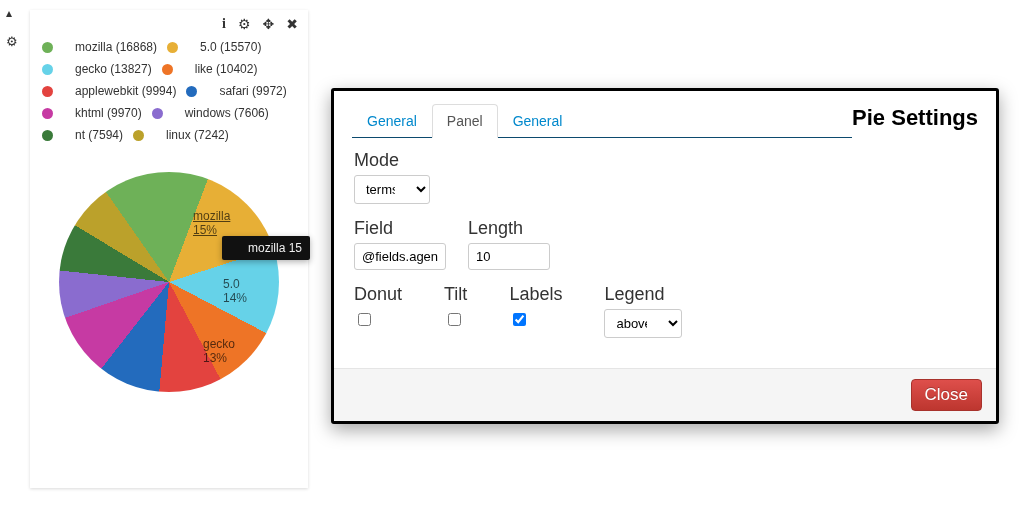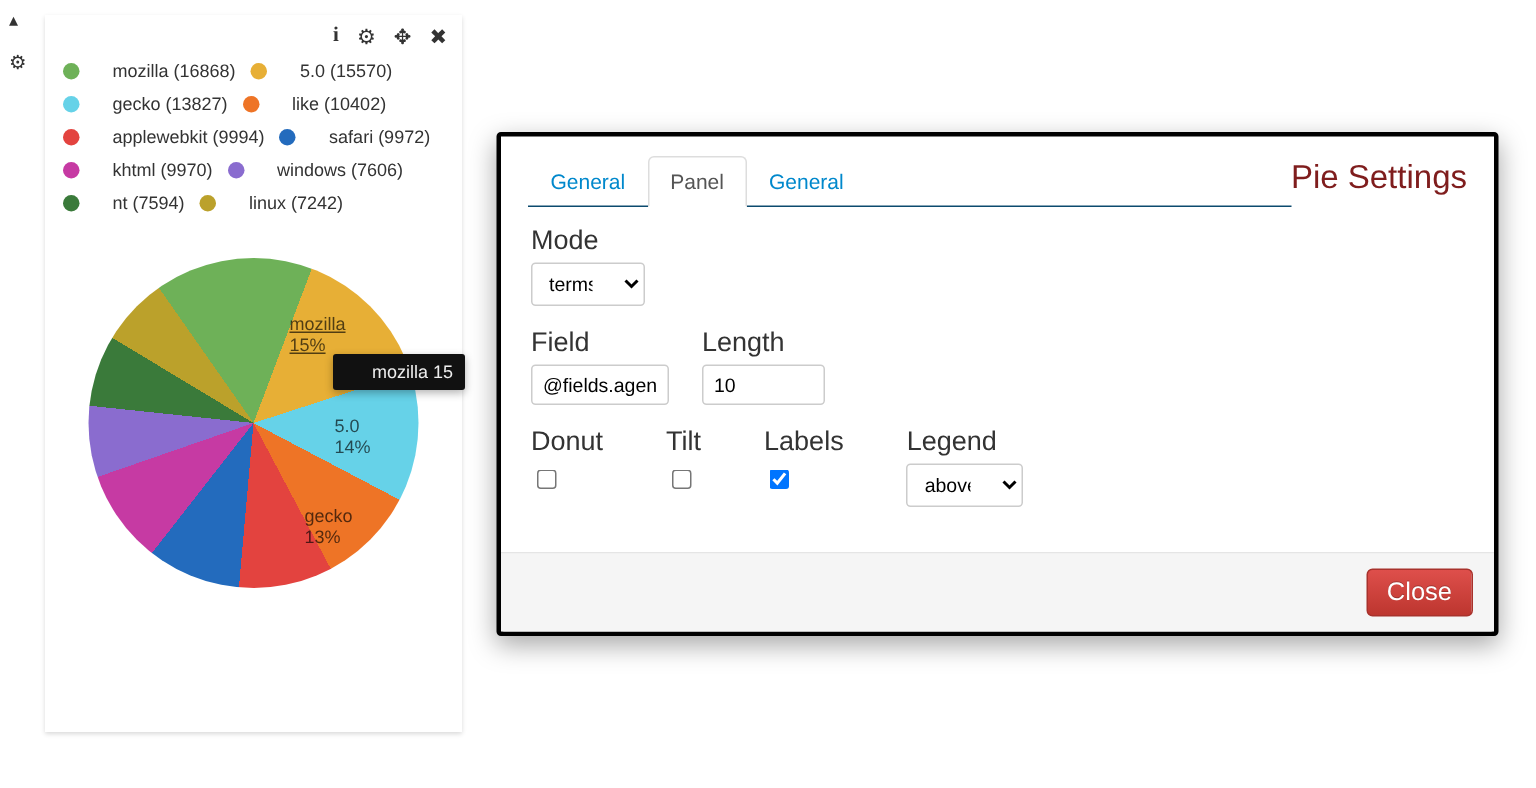--- a/index.html
+++ b/index.html
@@ -120,22 +120,22 @@
     box-shadow: 0 6px 18px rgba(0,0,0,0.35);
   }
   .modal-body { padding: 14px 18px 8px; }
   .modal-head {
     display: flex;
     justify-content: space-between;
     align-items: flex-start;
   }
   .modal-title {
     font-size: 22px;
-    font-weight: 400;
-    color: #7f1d1d;
+    font-weight: 700;
+    color: #000000;
     margin: 0;
   }
   .tabs {
     display: flex;
     border-bottom: 1px solid #0c4a6e;
     margin-top: -2px;
   }
   .tab {
     padding: 8px 14px;
     color: #0088cc;

